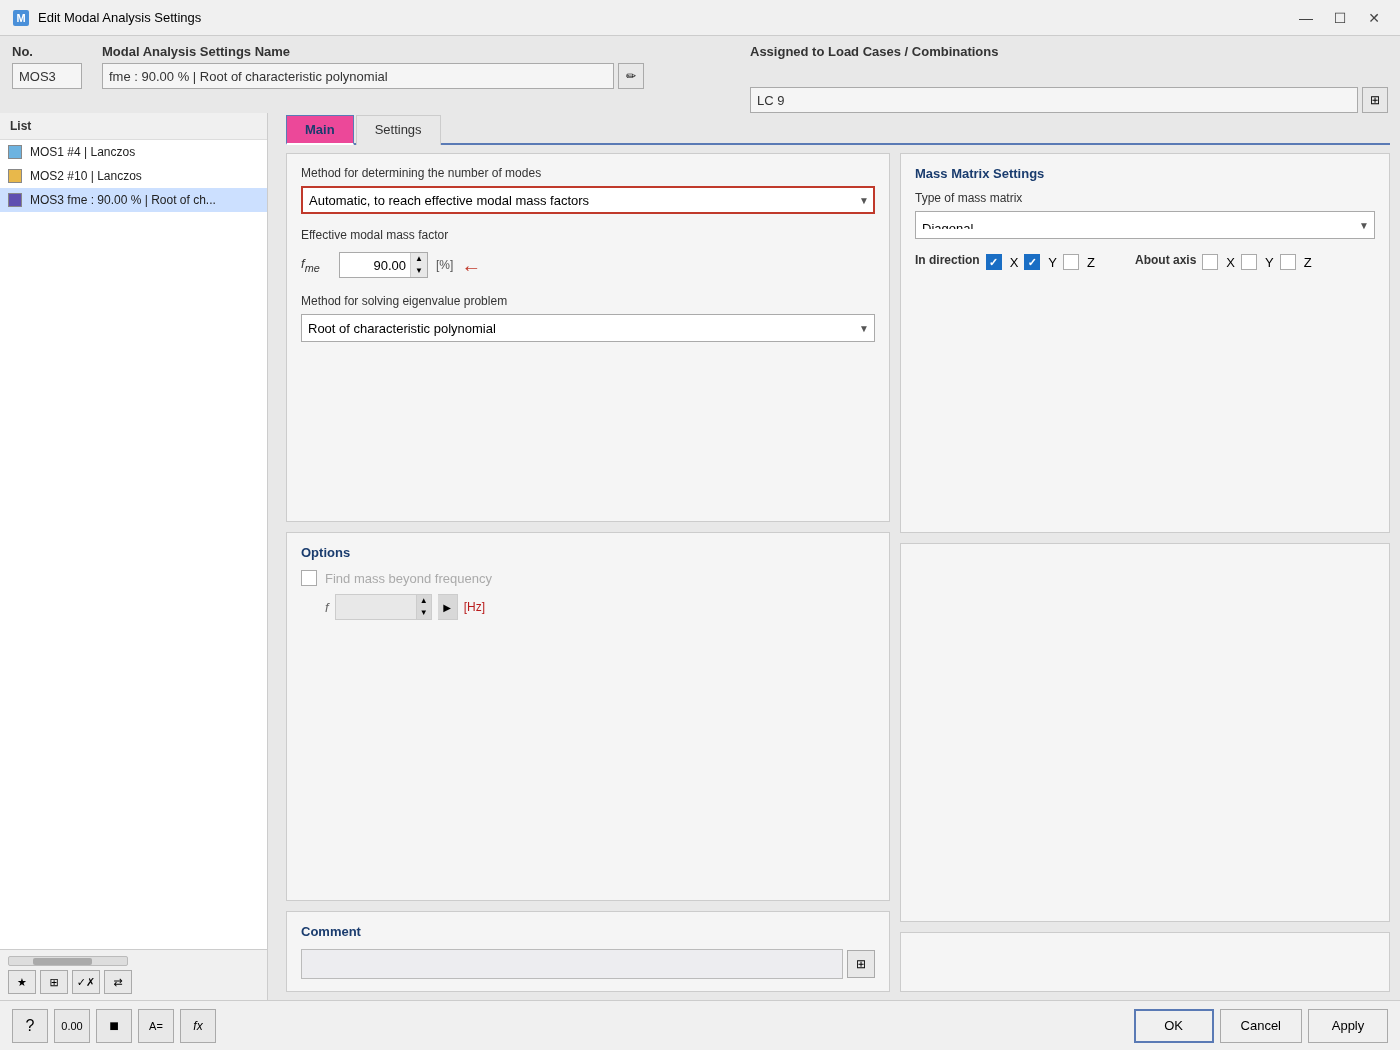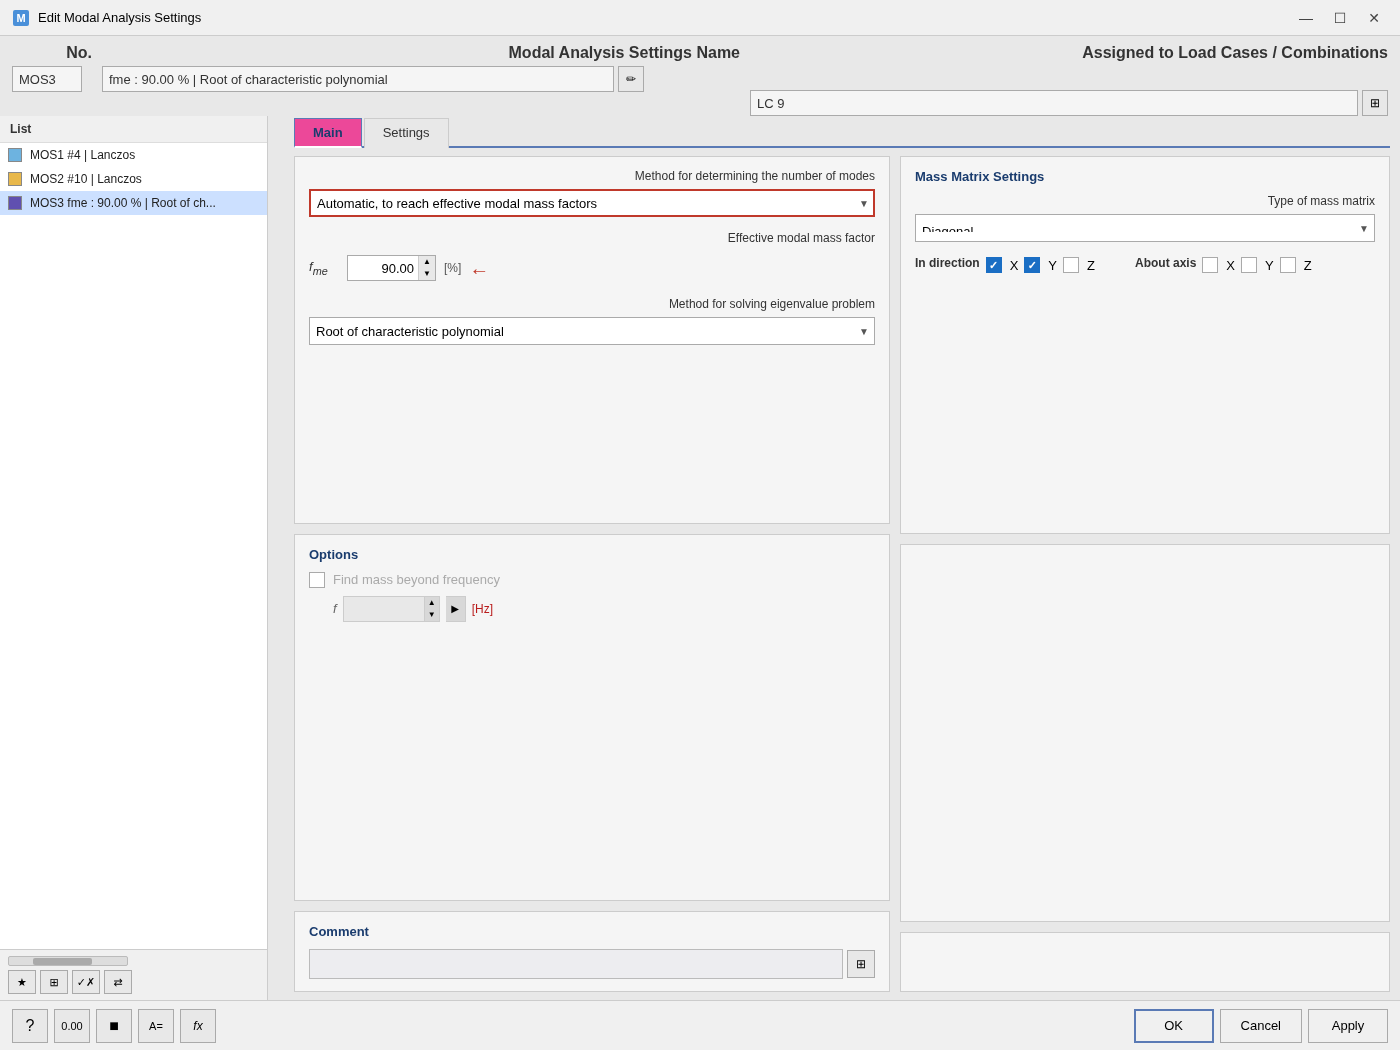--- a/index.html
+++ b/index.html
@@ -71,23 +71,22 @@
       gap: 10px;
       flex-shrink: 0;
     }
     .header-section {
       display: flex;
       flex-direction: column;
       gap: 4px;
     }
     .header-label {
       font-weight: 600;
-      font-size: 16px;
+      font-size: 13px;
       color: #333;
-      text-align: right;
     }
     .header-no {
       width: 80px;
     }
     .header-name {
       flex: 1;
     }
     .header-assigned {
       flex: 1;
       gap: 28px;
@@ -118,21 +117,21 @@
       align-items: center;
       justify-content: center;
       font-size: 12px;
     }
 
     
     .main-content {
       display: flex;
       flex: 1;
       overflow: hidden;
-      gap: 16px;
+      gap: 8px;
     }
 
     
     .sidebar {
       width: 268px;
       background: #fff;
       border-right: 1px solid #ccc;
       display: flex;
       flex-direction: column;
       flex-shrink: 0;
@@ -283,21 +282,20 @@
     .panel-title {
       font-size: 13px;
       font-weight: 700;
       color: #1a3c6e;
       margin-bottom: 10px;
     }
     .field-label {
       font-size: 12px;
       color: #333;
       margin-bottom: 6px;
-      text-align: right;
     }
     .select-box {
       width: 100%;
       height: 28px;
       background: #fff;
       border: 2px solid #c0392b;
       padding: 2px 6px;
       font-size: 13px;
       appearance: none;
       cursor: pointer;

